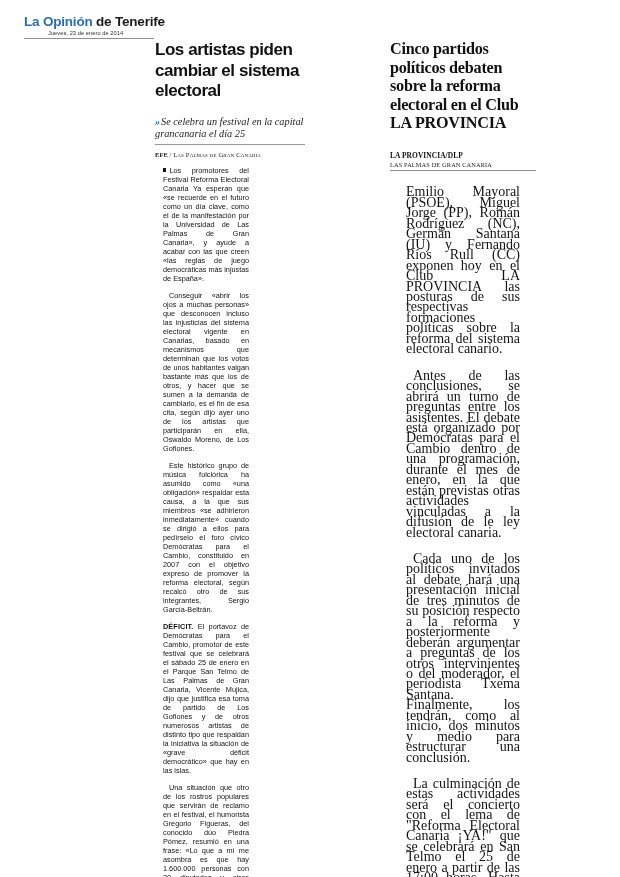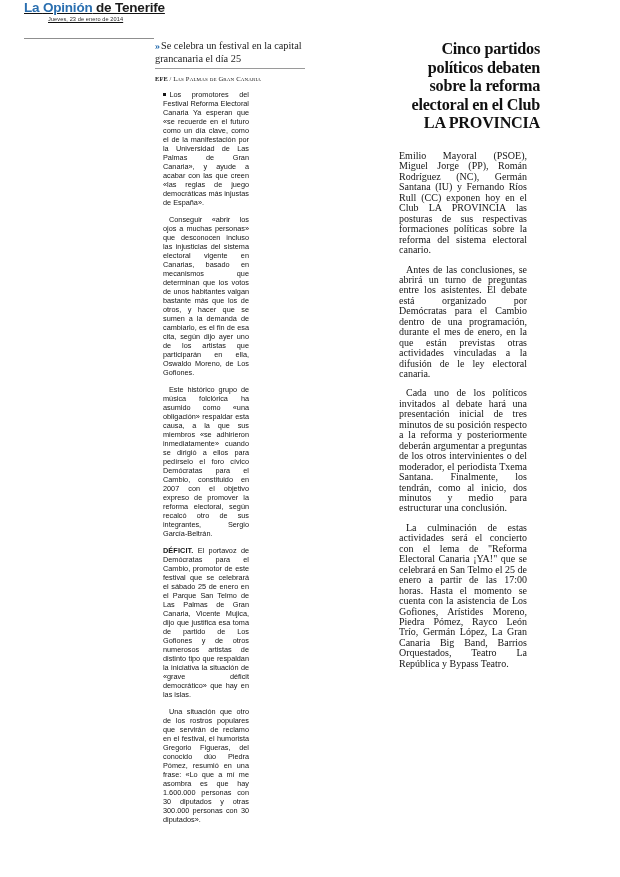--- a/index.html
+++ b/index.html
@@ -13,23 +13,22 @@
     position: relative;
     font-family: "Liberation Serif", serif;
     color: #111111;
     overflow: hidden;
   }
 
   
   #masthead {
     position: absolute;
     left: 24px;
-    top: 0;
+    top: 14px;
     width: 140px;
-    text-decoration: underline;
   }
   #masthead-title {
     font-family: "Liberation Sans", sans-serif;
     font-weight: bold;
     font-size: 13.5px;
     letter-spacing: -0.2px;
     line-height: 15px;
     white-space: nowrap;
   }
   #masthead-title .blue { color: #2a6fb0; }
@@ -67,20 +66,21 @@
     font-size: 17px;
     line-height: 20.5px;
     letter-spacing: -0.45px;
     color: #111;
     margin: 0 0 14px 0;
     width: 150px;
   }
   #left-subhead-wrap {
     width: 150px;
     margin-bottom: 6px;
+    font-style: italic;
   }
   #left-subhead {
     font-family: "Liberation Serif", serif;
     font-size: 10.3px;
     line-height: 12.6px;
     color: #1d1d1d;
   }
   #left-subhead .chev {
     color: #2a6fb0;
     font-weight: bold;
@@ -141,21 +141,20 @@
   
   #right-headline {
     font-family: "Liberation Serif", serif;
     font-weight: bold;
     font-size: 16.2px;
     line-height: 18.6px;
     letter-spacing: -0.25px;
     color: #111;
     margin: 0 0 18px 0;
     width: 150px;
-    text-align: right;
   }
   #right-byline {
     width: 146px;
     margin-bottom: 5px;
   }
   #right-byline .src {
     font-family: "Liberation Serif", serif;
     font-weight: bold;
     font-size: 7.4px;
     letter-spacing: 0.1px;
@@ -172,43 +171,44 @@
   }
   #right-byline-rule {
     width: 146px;
     height: 1px;
     background: #8f8f8f;
     margin-top: 2.5px;
   }
 
   .right-body p {
     font-family: "Liberation Serif", serif;
-    font-size: 10px;
+    font-size: 14px;
     line-height: 10.45px;
     text-align: justify;
     text-justify: inter-word;
-    margin: 9px;
+    margin: 16px;
     text-indent: 7px;
     color: #141414;
     hyphens: auto;
     -webkit-hyphens: auto;
   }
   .right-body p.first { text-indent: 0; }
 </style>
 </head>
 <body>
 
 <div id="masthead">
   <div id="masthead-title"><span class="blue">La </span><span class="blue">Opinión</span><span class="dark"> de </span><span class="dark">Tenerife</span></div>
   <div id="masthead-date">Jueves, 23 de enero de 2014</div>
 </div>
 <div id="masthead-rule"></div>
 
 <div class="column" id="col-left">
 
+  <h1 id="left-headline">Los artistas piden cambiar el sistema electoral</h1>
 
   <div id="left-subhead-wrap">
     <div id="left-subhead"><span class="chev">»</span><span>Se celebra un festival en la capital grancanaria el día 25</span></div>
     <div id="left-subhead-rule"></div>
   </div>
 
   <div id="left-byline"><span class="agency">EFE</span><span> / </span><span class="place">Las Palmas de Gran Canaria</span></div>
 
   <div class="left-body">
     <p class="first"><span class="sq"></span><span>Los promotores del Festival Reforma Electoral Canaria Ya esperan que «se recuerde en el futuro como un día clave, como el de la manifestación por la Universidad de Las Palmas de Gran Canaria», y ayude a acabar con las que creen «las reglas de juego democráticas más injustas de España».</span></p>
@@ -216,20 +216,25 @@
     <p>Este histórico grupo de música folclórica ha asumido como «una obligación» respaldar esta causa, a la que sus miembros «se adhirieron inmediatamente» cuando se dirigió a ellos para pedírselo el foro cívico Demócratas para el Cambio, constituido en 2007 con el objetivo expreso de promover la reforma electoral, según recalcó otro de sus integrantes, Sergio García-Beltrán.</p>
     <p class="sec-lead"><span class="kicker">DÉFICIT.</span> <span>El portavoz de Demócratas para el Cambio, promotor de este festival que se celebrará el sábado 25 de enero en el Parque San Telmo de Las Palmas de Gran Canaria, Vicente Mujica, dijo que justifica esa toma de partido de Los Gofiones y de otros numerosos artistas de distinto tipo que respaldan la iniciativa la situación de «grave déficit democrático» que hay en las islas.</span></p>
     <p>Una situación que otro de los rostros populares que servirán de reclamo en el festival, el humorista Gregorio Figueras, del conocido dúo Piedra Pómez, resumió en una frase: «Lo que a mí me asombra es que hay 1.600.000 personas con 30 diputados y otras 300.000 personas con 30 diputados».</p>
   </div>
 </div>
 
 <div class="column" id="col-right">
 
   <h1 id="right-headline">Cinco partidos políticos debaten sobre la reforma electoral en el Club LA PROVINCIA</h1>
 
+  <div id="right-byline">
+    <span class="src">LA PROVINCIA/DLP</span>
+    <span class="place">LAS PALMAS DE GRAN CANARIA</span>
+    <div id="right-byline-rule"></div>
+  </div>
 
   <div class="right-body">
     <p class="first">Emilio Mayoral (PSOE), Miguel Jorge (PP), Román Rodríguez (NC), Germán Santana (IU) y Fernando Ríos Rull (CC) exponen hoy en el Club LA PROVINCIA las posturas de sus respectivas formaciones políticas sobre la reforma del sistema electoral canario.</p>
     <p>Antes de las conclusiones, se abrirá un turno de preguntas entre los asistentes. El debate está organizado por Demócratas para el Cambio dentro de una programación, durante el mes de enero, en la que están previstas otras actividades vinculadas a la difusión de le ley electoral canaria.</p>
     <p>Cada uno de los políticos invitados al debate hará una presentación inicial de tres minutos de su posición respecto a la reforma y posteriormente deberán argumentar a preguntas de los otros intervinientes o del moderador, el periodista Txema Santana. Finalmente, los tendrán, como al inicio, dos minutos y medio para estructurar una conclusión.</p>
     <p>La culminación de estas actividades será el concierto con el lema de "Reforma Electoral Canaria ¡YA!" que se celebrará en San Telmo el 25 de enero a partir de las 17:00 horas. Hasta el momento se cuenta con la asistencia de  Los Gofiones, Arístides Moreno, Piedra Pómez, Rayco León Trío, Germán López, La Gran Canaria Big Band, Barrios Orquestados, Teatro La República y Bypass Teatro.</p>
   </div>
 </div>
 
 </body></html>

